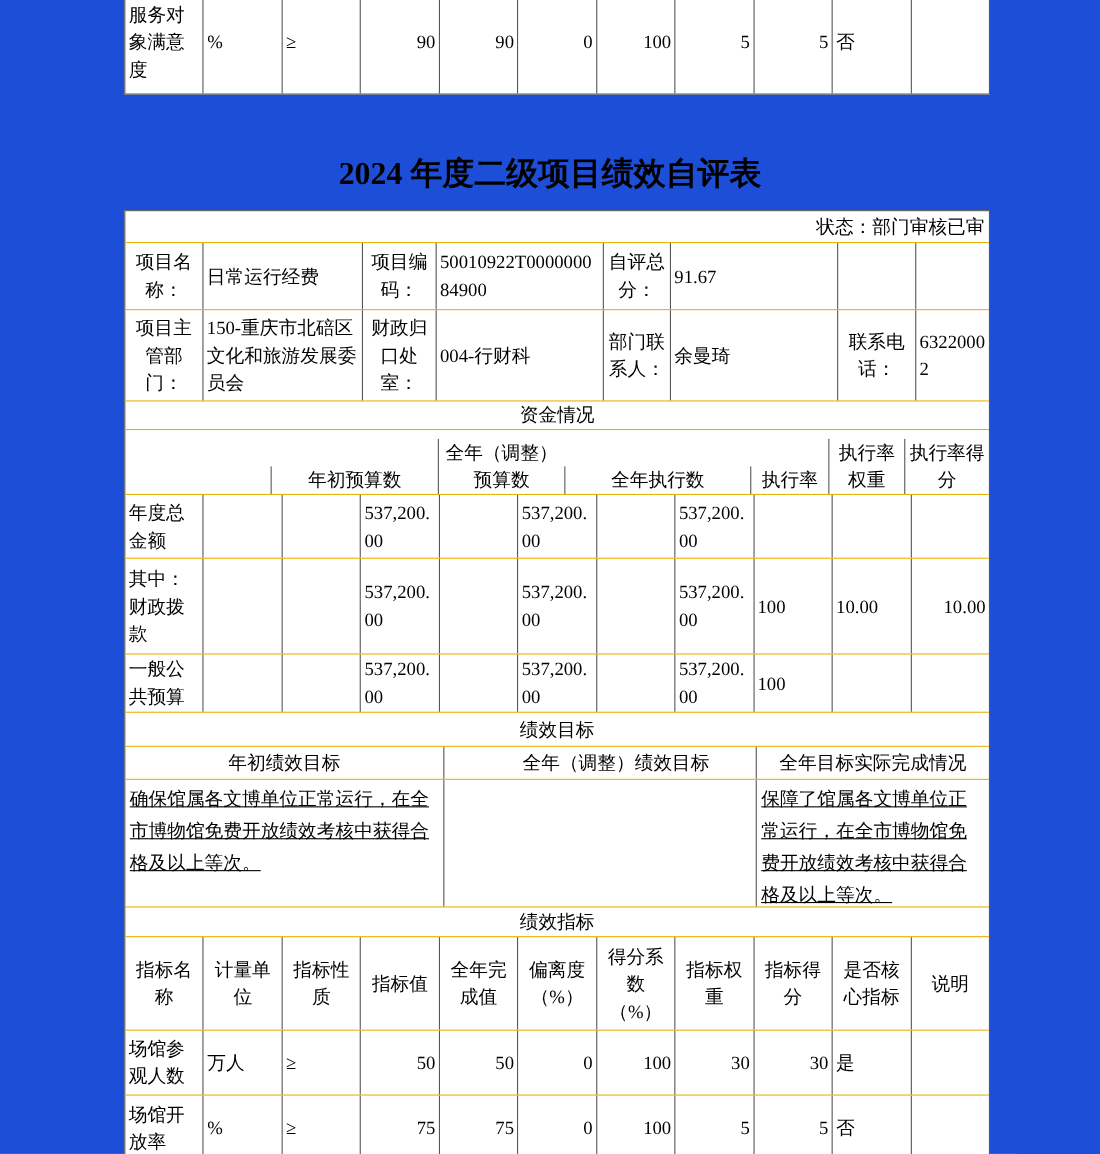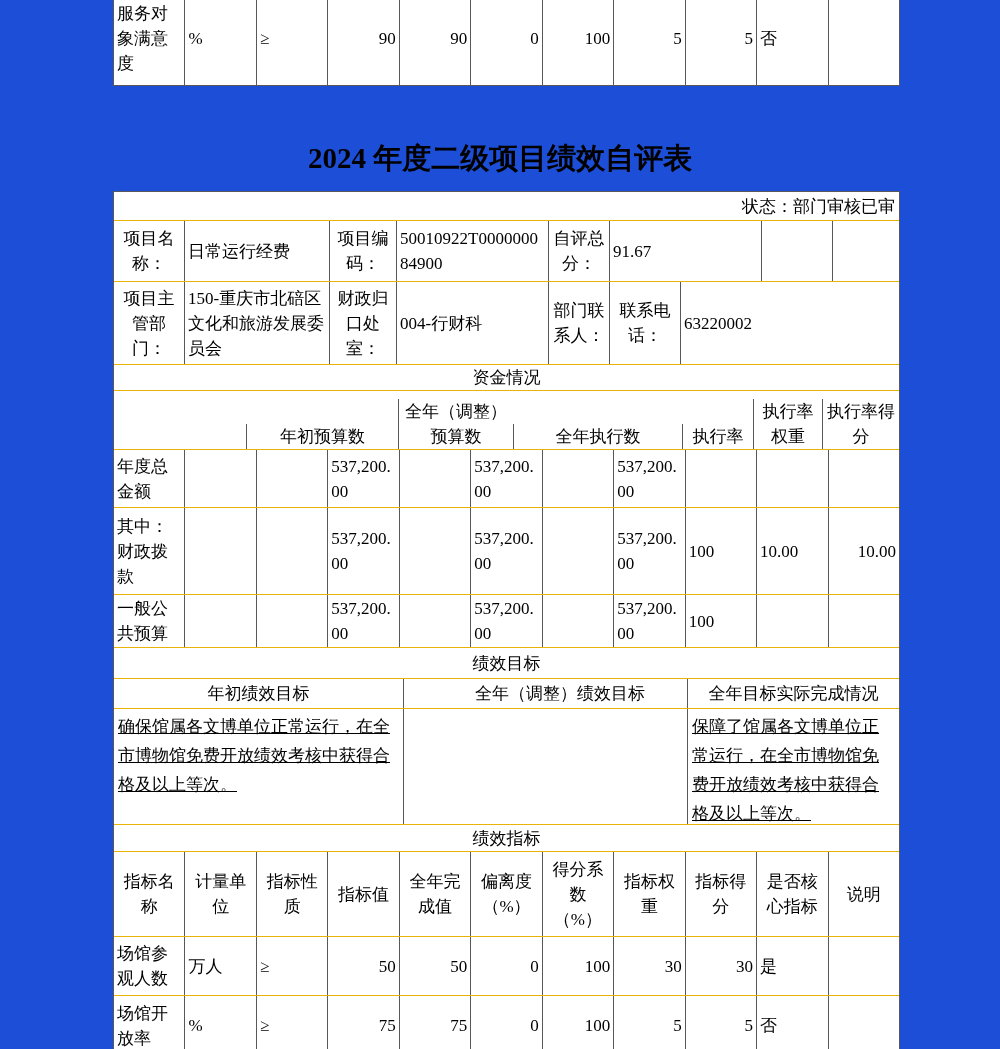--- a/index.html
+++ b/index.html
@@ -70,20 +70,21 @@
       <div class="td" style="width:71px;"></div>
       <div class="td grow"></div>
     </div>
 
     <div class="tr" style="height:83px;">
       <div class="td ctr" style="width:70px;">项目主管部门：</div>
       <div class="td" style="width:145px;">150-重庆市北碚区文化和旅游发展委员会</div>
       <div class="td ctr" style="width:67px;">财政归口处室：</div>
       <div class="td" style="width:152px;">004-行财科</div>
       <div class="td ctr" style="width:61px;">部门联系人：</div>
+      <div class="td" style="width:152px;">余曼琦</div>
       <div class="td ctr" style="width:71px;">联系电话：</div>
       <div class="td grow">63220002</div>
     </div>
 
     <div class="tr" style="height:26px;">
       <div class="td grow sec">资金情况</div>
     </div>
 
     <div class="tr" style="height:59px;align-items:flex-end;">
       <div class="td ctr" style="width:132px;"></div>

